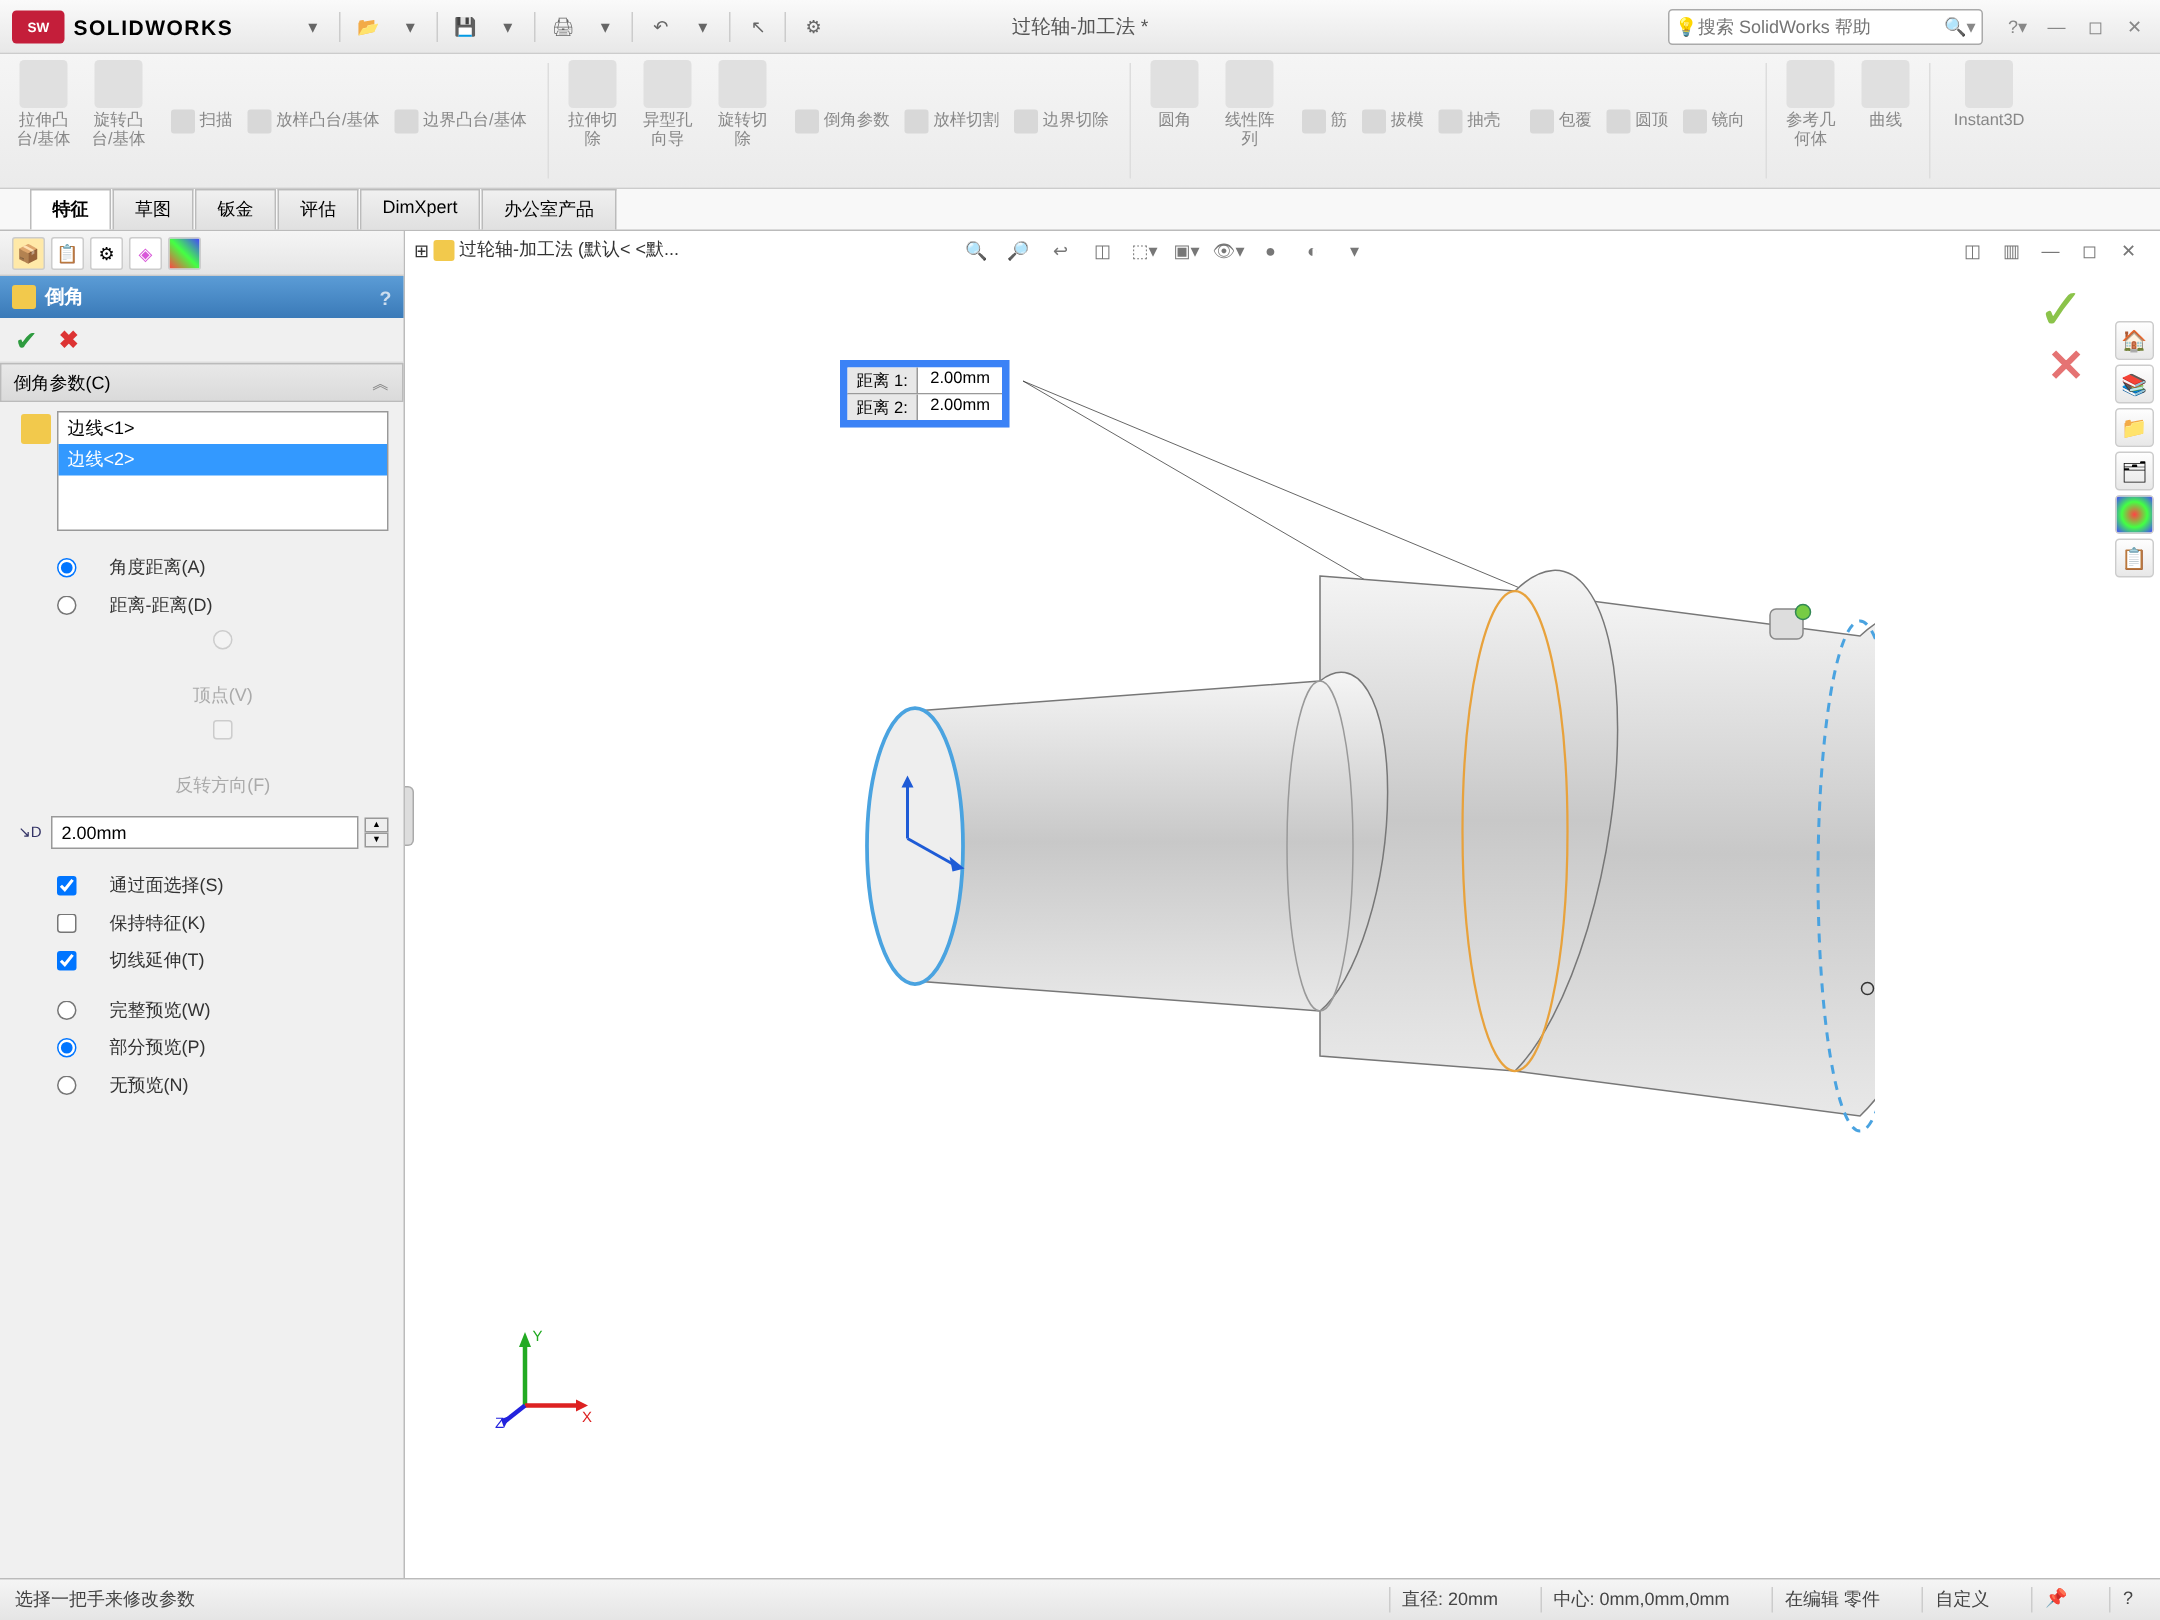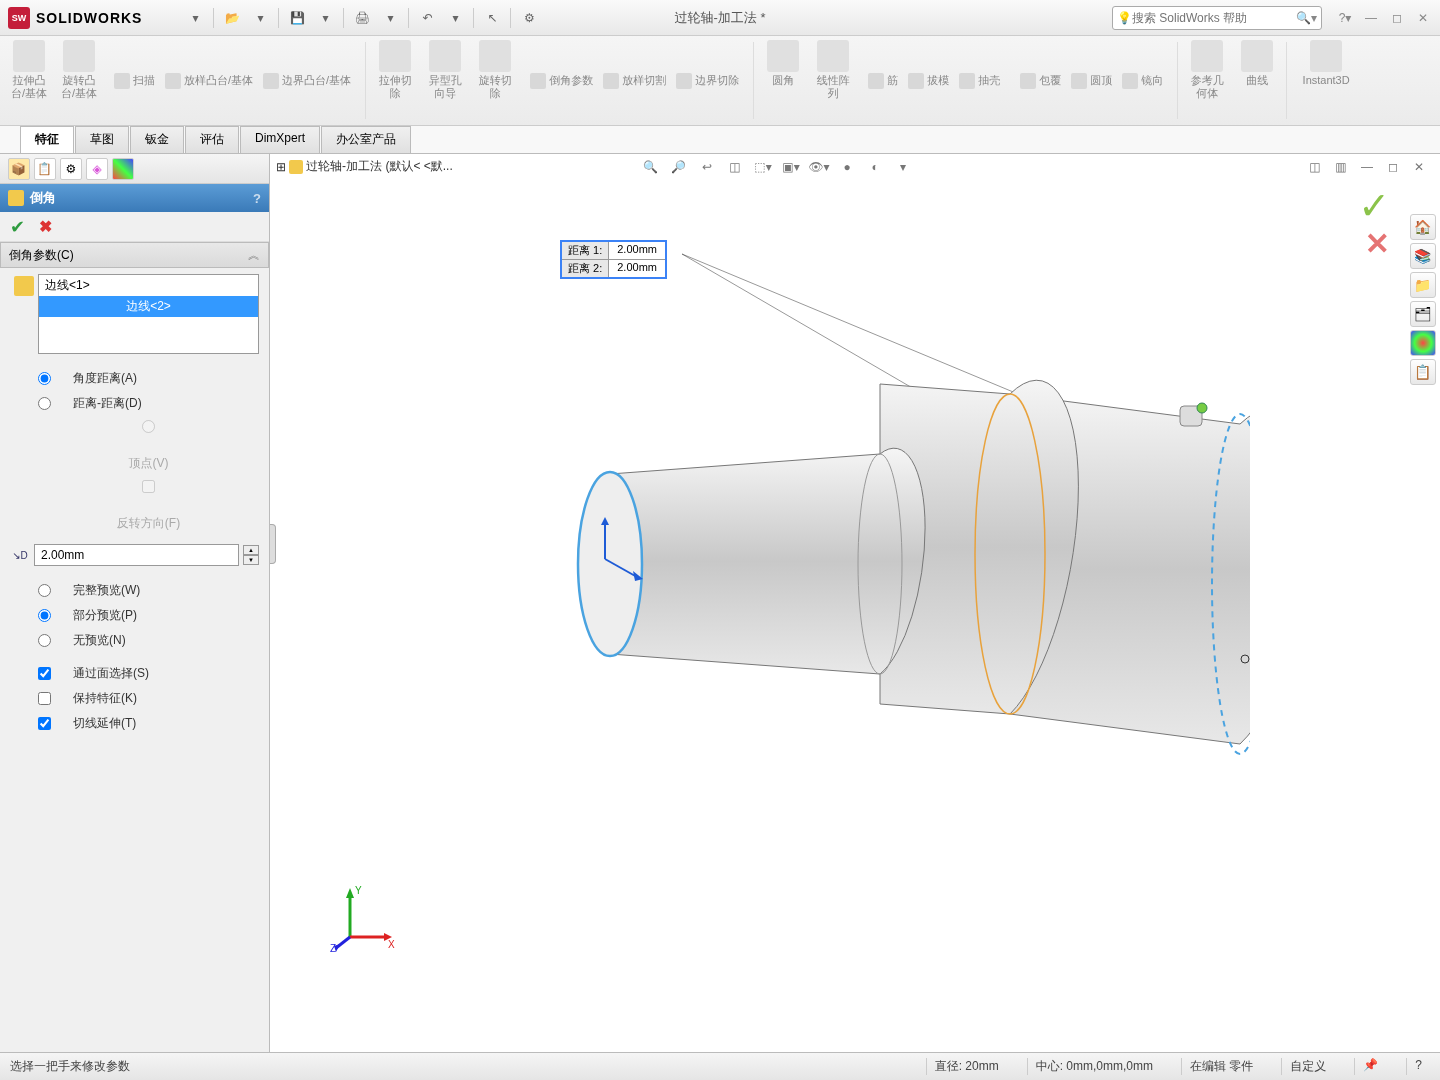--- a/index.html
+++ b/index.html
@@ -1,20 +1,20 @@
 <!DOCTYPE html>
 <html><head>
 <meta charset="utf-8">
 <style>
 * { margin: 0; padding: 0; box-sizing: border-box; font-family: "Microsoft YaHei", Arial, sans-serif; }
 body { width: 1440px; height: 1080px; background: #fff; overflow: hidden; font-size: 12px; }
 
 
 .title-bar { height: 36px; background: linear-gradient(#fafafa, #e8e8e8); display: flex; align-items: center; padding: 0 8px; border-bottom: 1px solid #ccc; }
-.logo-box { width: 22px; height: 22px; background: #c41e3a; border-radius: 3px; display: flex; align-items: center; justify-content: center; color: #fff; font-size: 9px; font-weight: bold; margin-right: 6px; }
+.logo-box { width: 35px; height: 22px; background: #c41e3a; border-radius: 3px; display: flex; align-items: center; justify-content: center; color: #fff; font-size: 9px; font-weight: bold; margin-right: 6px; }
 .app-name { font-weight: bold; font-size: 14px; letter-spacing: 1px; }
 .app-name .bold { font-weight: 900; }
 .tb-group { display: flex; align-items: center; gap: 2px; margin-left: 40px; }
 .tb-icon { width: 26px; height: 24px; display: flex; align-items: center; justify-content: center; color: #666; cursor: pointer; border-radius: 2px; }
 .tb-sep { width: 1px; height: 20px; background: #ccc; margin: 0 3px; }
 .doc-title { position: absolute; left: 50%; transform: translateX(-50%); color: #555; font-size: 13px; }
 .search-box { margin-left: auto; width: 210px; height: 24px; border: 1px solid #aaa; border-radius: 3px; display: flex; align-items: center; padding: 0 4px; background: #fff; }
 .search-box input { border: none; outline: none; flex: 1; font-size: 12px; color: #888; }
 .win-controls { display: flex; gap: 8px; margin-left: 14px; }
 .win-btn { width: 18px; height: 18px; display: flex; align-items: center; justify-content: center; color: #888; cursor: pointer; }
@@ -45,21 +45,21 @@
 .feature-header .fh-icon { width: 16px; height: 16px; background: #f2c94c; margin-right: 6px; border-radius: 2px; }
 .feature-header .help { margin-left: auto; color: #cde; cursor: pointer; }
 .confirm-row { height: 30px; display: flex; align-items: center; padding: 0 10px; gap: 14px; border-bottom: 1px solid #ddd; }
 .ok-icon { color: #2e9b3f; font-size: 18px; cursor: pointer; }
 .cancel-icon { color: #d33; font-size: 16px; cursor: pointer; font-weight: bold; }
 .section-header { height: 26px; background: linear-gradient(#e8e8e8,#dadada); border: 1px solid #bbb; display: flex; align-items: center; padding: 0 8px; font-size: 12px; }
 .section-header .collapse { margin-left: auto; color: #888; }
 .selection-box { margin: 6px 10px; }
 .sel-list { border: 1px solid #999; background: #fff; min-height: 80px; margin-left: 28px; }
 .sel-item { padding: 2px 6px; font-size: 12px; }
-.sel-item.selected { background: #3399ff; color: #fff; text-align: center; }
+.sel-item.selected { background: #3399ff; color: #fff; }
 .sel-icon-wrap { position: relative; }
 .sel-icon { position: absolute; left: 4px; top: 2px; width: 20px; height: 20px; background: #f2c94c; border-radius: 2px; }
 .radio-group { padding: 6px 10px 2px 38px; }
 .radio-item, .check-item { display: flex; align-items: center; gap: 22px; padding: 4px 0; font-size: 12px; color: #333; }
 .radio-item.disabled, .check-item.disabled { color: #aaa; flex-direction: column; }
 .radio-item input, .check-item input { cursor: pointer; }
 .num-input-row { display: flex; align-items: center; margin: 6px 10px; gap: 4px; }
 .num-icon { width: 20px; height: 18px; display: flex; align-items: center; justify-content: center; color:#336; font-size:10px; }
 .num-input { flex: 1; border: 1px solid #999; padding: 3px 6px; background: #fff; font-size: 12px; }
 .spinner { width: 16px; display: flex; flex-direction: column; }
@@ -68,21 +68,21 @@
 
 .viewport { flex: 1; background: #fff; position: relative; overflow: hidden; }
 .breadcrumb { position: absolute; top: 4px; left: 6px; font-size: 12px; color: #333; display: flex; align-items: center; gap: 3px; }
 .vp-toolbar { position: absolute; top: 2px; left: 370px; display: flex; gap: 6px; align-items: center; }
 .vp-tool { width: 22px; height: 22px; display: flex; align-items: center; justify-content: center; color: #777; cursor: pointer; }
 .vp-right-tools { position: absolute; top: 2px; right: 10px; display: flex; gap: 4px; }
 .side-toolbar { position: absolute; right: 4px; top: 60px; display: flex; flex-direction: column; gap: 3px; }
 .side-tool { width: 26px; height: 26px; border: 1px solid #ccc; border-radius: 3px; background: linear-gradient(#fefefe,#e8e8e8); cursor: pointer; display:flex;align-items:center;justify-content:center; font-size:14px; }
 .big-check { position: absolute; top: 30px; right: 50px; color: #8bc34a; font-size: 38px; }
 .big-x { position: absolute; top: 72px; right: 50px; color: #e57373; font-size: 30px; font-weight: bold; }
-.callout-box { position: absolute; top: 86px; left: 290px; border: 2px solid #3b82f6; background: #f2f2f2; font-size: 11px; }
+.callout-box { position: absolute; top: 86px; left: 290px; border: 5px solid #3b82f6; background: #f2f2f2; font-size: 11px; }
 .callout-row { display: flex; border-bottom: 1px solid #999; }
 .callout-row:last-child { border-bottom: none; justify-content: center; }
 .callout-label { padding: 1px 6px; border-right: 1px solid #999; background: #e8e8e8; }
 .callout-val { padding: 1px 8px; background: #fff; min-width: 55px; }
 .model-svg { position: absolute; top: 70px; left: 180px; }
 .triad { position: absolute; bottom: 100px; left: 60px; }
 .flyout { position: absolute; left: -8px; top: 370px; width: 14px; height: 40px; background: #ddd; border: 1px solid #aaa; border-left: none; border-radius: 0 4px 4px 0; cursor: pointer; display:flex; align-items:center; justify-content:center; color:#888; font-size:9px; }
 
 
 .status-bar { height: 28px; background: linear-gradient(#f5f5f5,#e5e5e5); border-top: 1px solid #bbb; display: flex; align-items: center; padding: 0 10px; font-size: 12px; color: #444; }
@@ -301,45 +301,45 @@
     </div>
     <div class="num-input-row">
       <div class="num-icon">↘D</div>
       <input class="num-input" value="2.00mm" style="">
       <div class="spinner">
         <div class="spinner-btn">▲</div>
         <div class="spinner-btn">▼</div>
       </div>
     </div>
     <div class="radio-group">
+      <label class="check-item">
+          <input type="checkbox" checked="" style="">
+          <span>通过面选择(S)</span>
+        </label>
+      <label class="check-item">
+          <input type="checkbox" style="">
+          <span>保持特征(K)</span>
+        </label>
+      <label class="check-item">
+          <input type="checkbox" checked="" style="">
+          <span>切线延伸(T)</span>
+        </label>
+    </div>
+    <div class="radio-group">
       <label class="radio-item">
           <input type="radio" name="r2" style="">
           <span>完整预览(W)</span>
         </label>
       <label class="radio-item">
           <input type="radio" name="r2" checked="" style="">
           <span>部分预览(P)</span>
         </label>
       <label class="radio-item">
           <input type="radio" name="r2" style="">
           <span>无预览(N)</span>
-        </label>
-    </div>
-    <div class="radio-group">
-      <label class="check-item">
-          <input type="checkbox" checked="" style="">
-          <span>通过面选择(S)</span>
-        </label>
-      <label class="check-item">
-          <input type="checkbox" style="">
-          <span>保持特征(K)</span>
-        </label>
-      <label class="check-item">
-          <input type="checkbox" checked="" style="">
-          <span>切线延伸(T)</span>
         </label>
     </div>
   </div>
 
   <div class="viewport">
     <div class="flyout">⋮</div>
     <div class="breadcrumb">
       <span>⊞</span>
       <span style="width:14px;height:14px;background:#f2c94c;display:inline-block;border-radius:2px"></span>
       <span>过轮轴-加工法  (默认&lt; &lt;默...</span>

